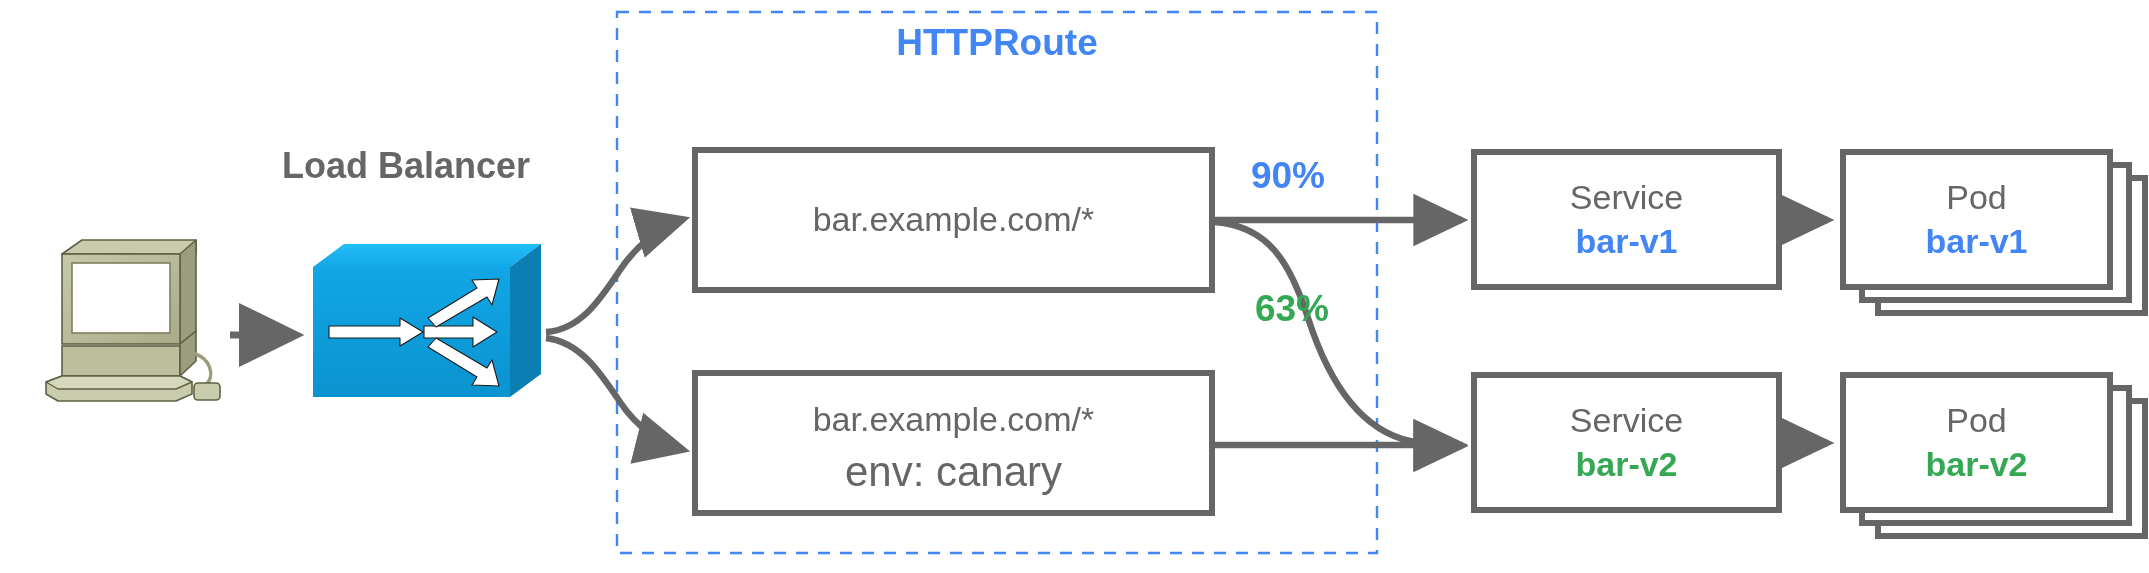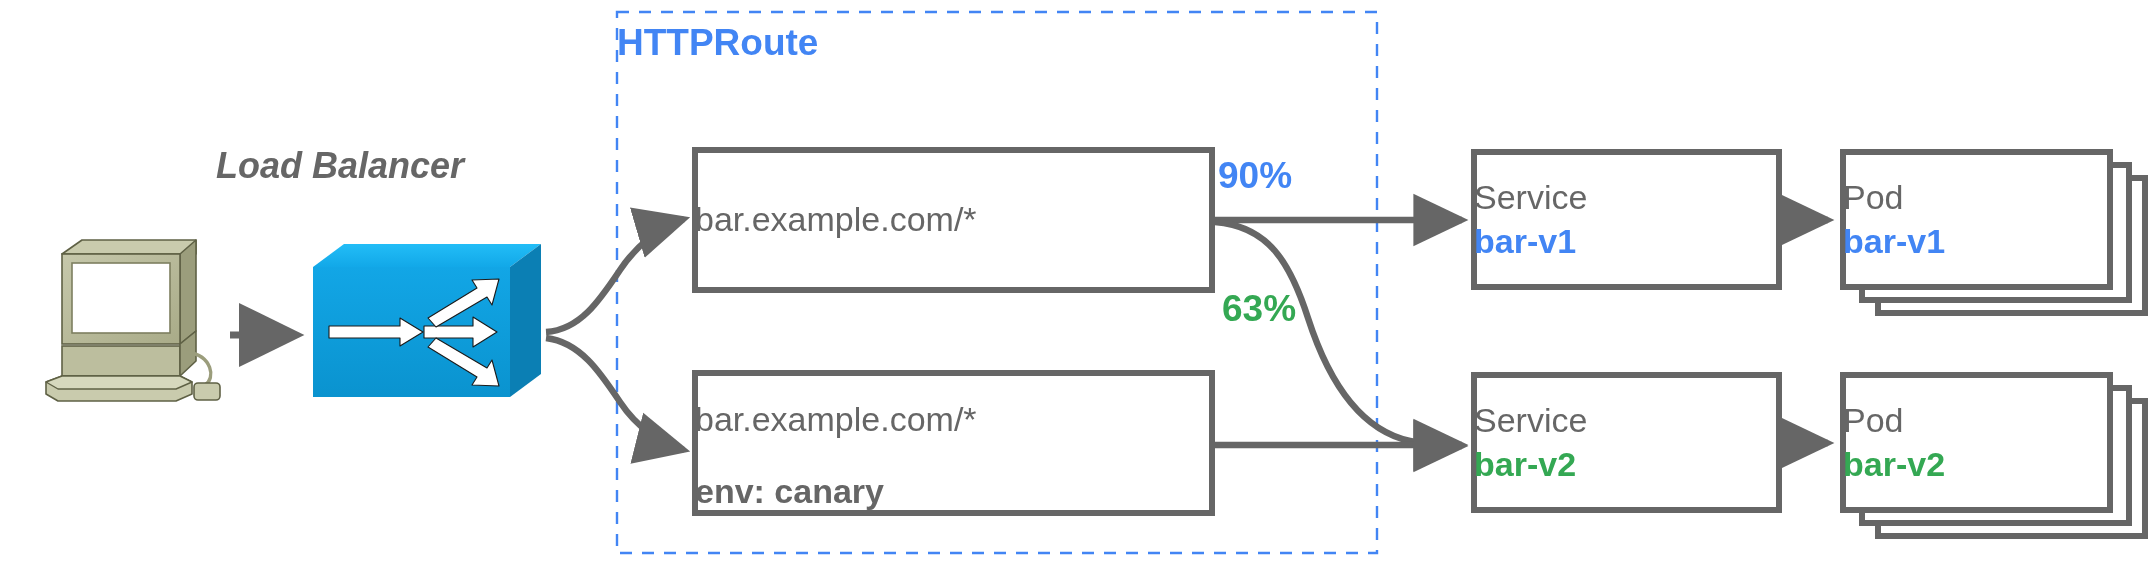--- a/index.html
+++ b/index.html
@@ -20,28 +20,27 @@
   svg.layer {
     position: absolute;
     top: 0;
     left: 0;
     width: 2149px;
     height: 573px;
   }
   .txt {
     position: absolute;
     white-space: pre;
-    text-align: left;
+    text-align: center;
     line-height: 1.12;
     font-family: "Liberation Sans", sans-serif;
   }
   .gray-bold {
     color: #666666;
     font-weight: bold;
-    font-style: italic;
   }
   .gray-reg {
     color: #666666;
     font-weight: normal;
   }
   .blue-bold {
     color: #4285f4;
     font-weight: bold;
   }
   .green-bold {
@@ -148,21 +147,21 @@
     </g>
   </svg>
 
   <div class="txt blue-bold" style="left:617px; top:22px; width:760px; font-size:37px;">HTTPRoute</div>
 
   <div class="txt gray-bold" style="left:216px; top:146px; width:380px; font-size:36px;">Load Balancer</div>
 
   <div class="txt gray-reg" style="left:695px; top:200px; width:517px; font-size:34px;">bar.example.com/*</div>
 
   <div class="txt gray-reg" style="left:695px; top:400px; width:517px; font-size:34px;">bar.example.com/*</div>
-  <div class="txt gray-reg" style="left:695px; top:472px; width:517px; font-size:34px;font-weight:bold;">env: canary</div>
+  <div class="txt gray-reg" style="left:695px; top:448px; width:517px; font-size:42px;">env: canary</div>
 
   <div class="txt blue-bold" style="left:1218px; top:155px; width:140px; font-size:37px;">90%</div>
   <div class="txt green-bold" style="left:1222px; top:288px; width:140px; font-size:37px;">63%</div>
 
   <div class="txt gray-reg" style="left:1474px; top:178px; width:305px; font-size:34px;">Service</div>
   <div class="txt blue-bold" style="left:1474px; top:222px; width:305px; font-size:34px;">bar-v1</div>
 
   <div class="txt gray-reg" style="left:1474px; top:401px; width:305px; font-size:34px;">Service</div>
   <div class="txt green-bold" style="left:1474px; top:445px; width:305px; font-size:34px;">bar-v2</div>
 

